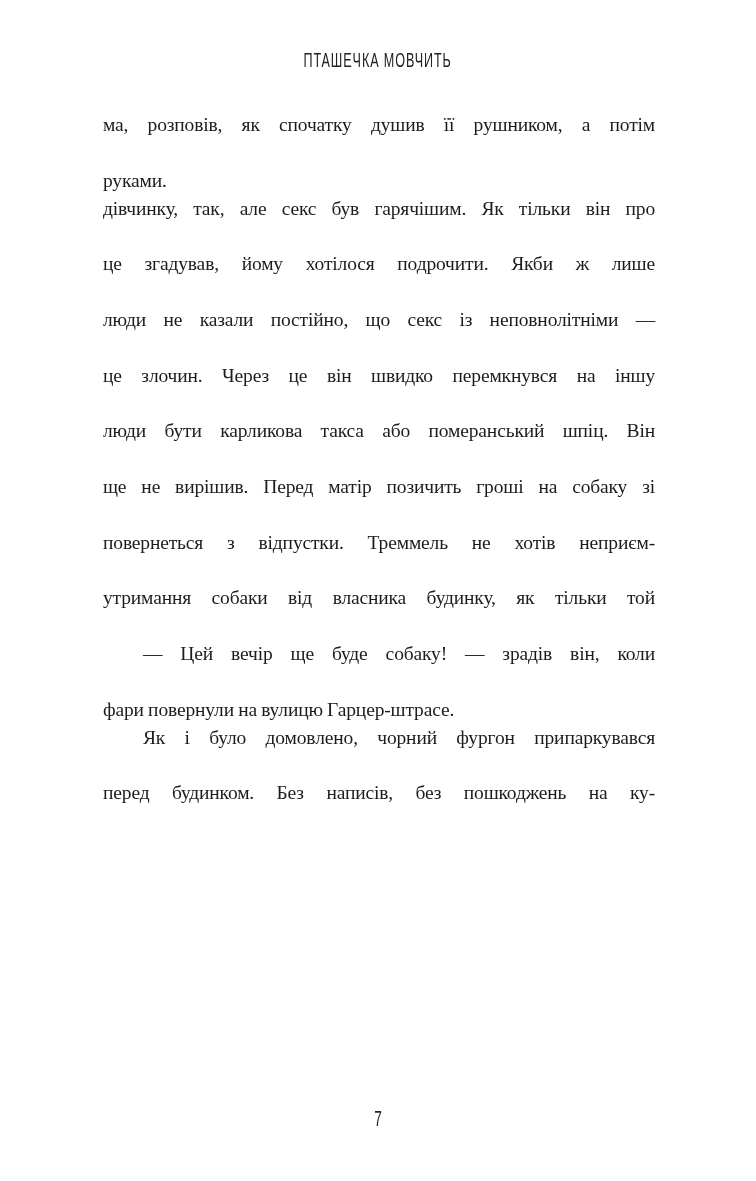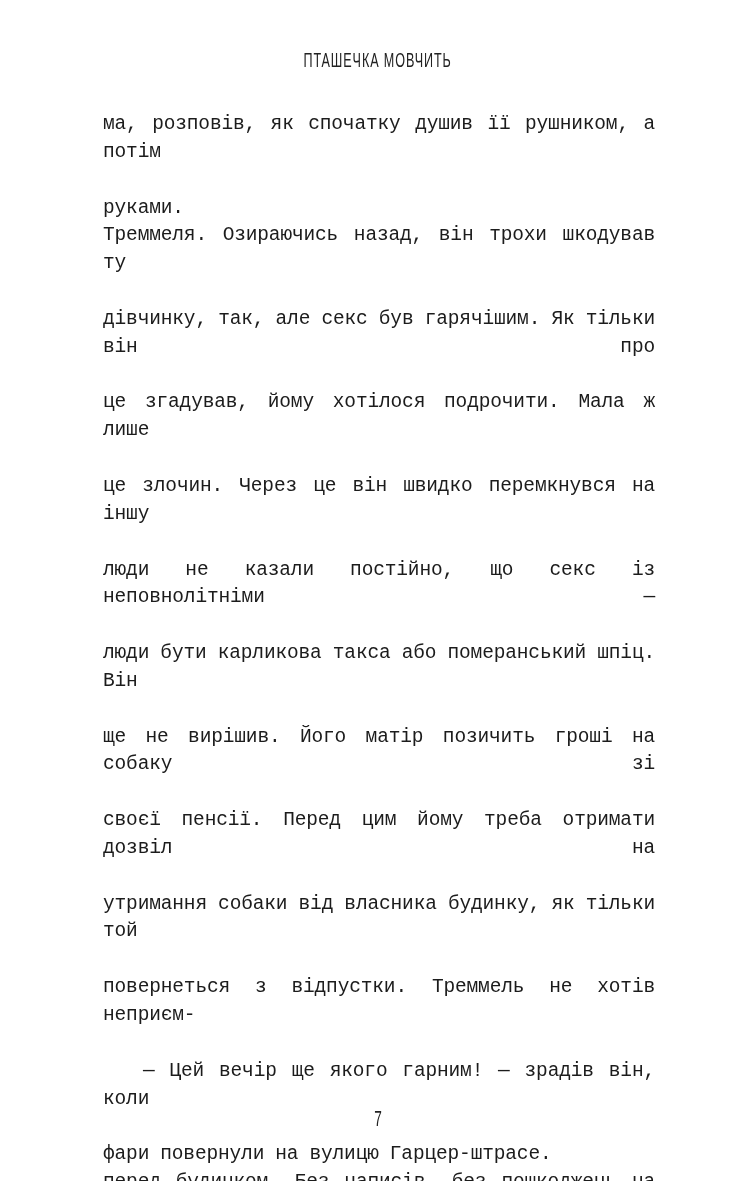--- a/index.html
+++ b/index.html
@@ -44,21 +44,20 @@
     font-size: 19.5px;
     line-height: 27.85px;
     color: #1c1c1c;
     letter-spacing: -0.15px;
     word-spacing: -0.5px;
   }
   .paragraph { margin: 0; }
   .line {
     text-align: left;
     min-height: 27.85px;
-    font-family: Liberation Mono, monospace;
   }
   
   .line.just {
     text-align: justify;
   }
   .line.just::after {
     content: "";
     display: inline-block;
     width: 100%;
     height: 0;
@@ -93,36 +92,35 @@
   <div class="running-header">
     <span class="condensed">ПТАШЕЧКА МОВЧИТЬ</span>
   </div>
 
   <div class="text-block">
       <div class="paragraph">
         <div class="line just">ма, розповів, як спочатку душив її рушником, а потім</div>
         <div class="line">руками.</div>
       </div>
       <div class="paragraph">
-        <div class="line just">Треммеля. Озираючись назад, він трохи шкодував ту</div>
         <div class="line just">дівчинку, так, але секс був гарячішим. Як тільки він про</div>
-        <div class="line just">це згадував, йому хотілося подрочити. Мала ж лише</div>
+        <div class="line just">це згадував, йому хотілося подрочити. Якби ж лише</div>
+        <div class="line just">люди не казали постійно, що секс із неповнолітніми —</div>
         <div class="line just">це злочин. Через це він швидко перемкнувся на іншу</div>
-        <div class="line just">люди не казали постійно, що секс із неповнолітніми —</div>
         <div class="line just">люди бути карликова такса або померанський шпіц. Він</div>
-        <div class="line just">ще не вирішив. Його матір позичить гроші на собаку зі</div>
-        <div class="line just">своєї пенсії. Перед цим йому треба отримати дозвіл на</div>
+        <div class="line just">ще не вирішив. Перед матір позичить гроші на собаку зі</div>
+        <div class="line just">повернеться з відпустки. Треммель не хотів неприєм-</div>
         <div class="line just">утримання собаки від власника будинку, як тільки той</div>
-        <div class="line just">повернеться з відпустки. Треммель не хотів неприєм-</div>
       </div>
       <div class="paragraph">
-        <div class="line just indent">— Цей вечір ще якого гарним! — зрадів він, коли</div>
+        <div class="line just indent">— Цей вечір ще буде собаку! — зрадів він, коли</div>
         <div class="line">фари повернули на вулицю Гарцер-штрасе.</div>
       </div>
       <div class="paragraph">
+        <div class="line just indent">Як і було домовлено, чорний фургон припаркувався</div>
         <div class="line just">перед будинком. Без написів, без пошкоджень на ку-</div>
       </div>
     </div>
 
   <div class="page-number">
     <span class="condensed">7</span>
   </div>
 
 </div>
 

